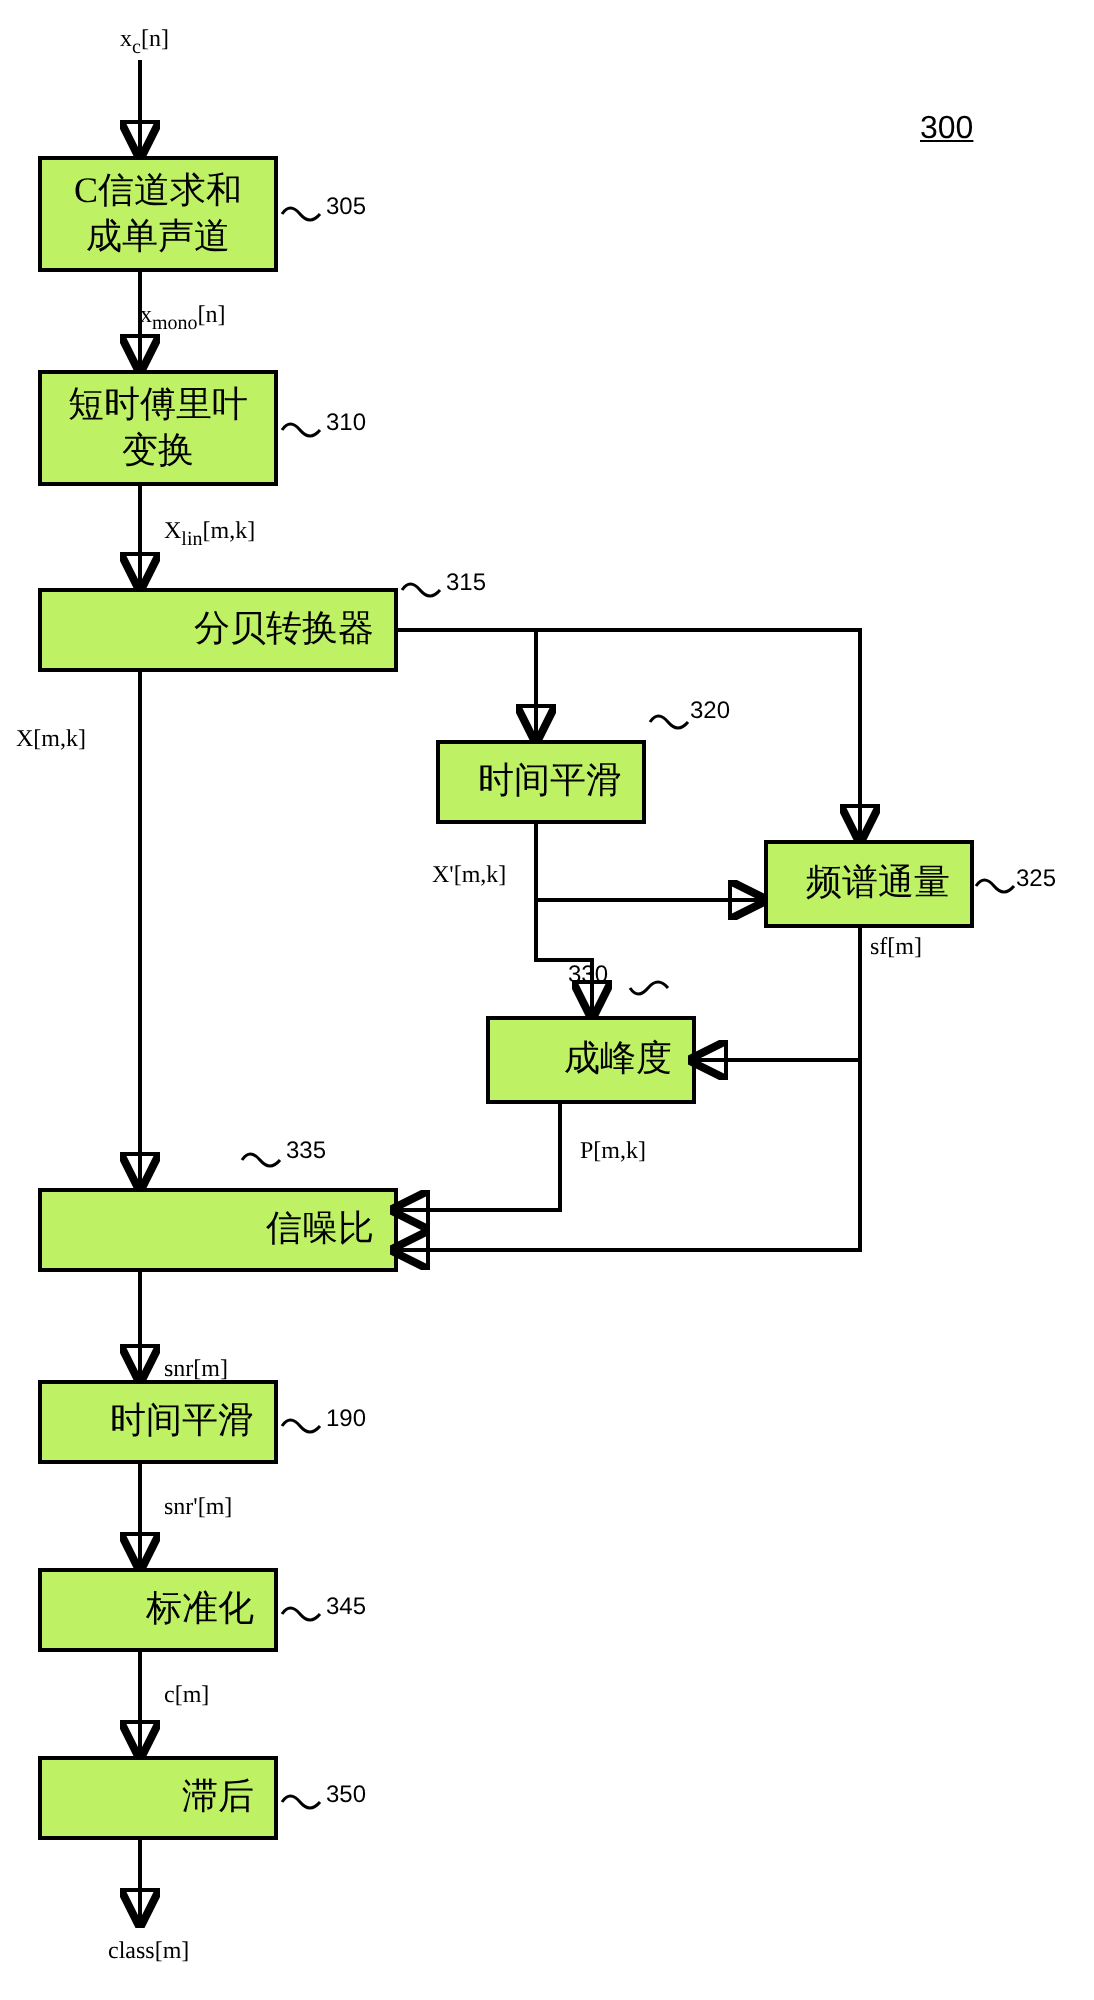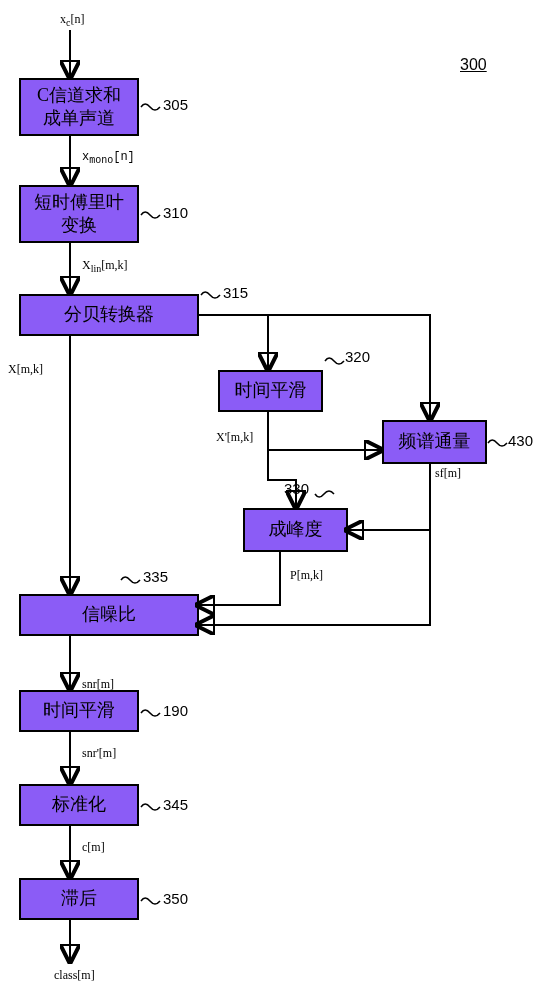--- a/index.html
+++ b/index.html
@@ -6,38 +6,38 @@
     body {
       width: 547px;
       height: 1000px;
       position: relative;
       background: #fff;
       font-family: "SimSun", "宋体", serif;
     }
     .box {
       position: absolute;
       border: 2px solid #000;
-      background: #8b5cf6;
+      background: #bef264;
       display: flex;
       align-items: center;
-      justify-content: center;
+      justify-content: flex-end;
       text-align: center;
       font-size: 18px;
       line-height: 1.3;
       padding: 12px 10px;
     }
     .label {
       position: absolute;
       font-size: 12px;
       font-family: "Times New Roman", serif;
       white-space: nowrap;
     }
     .ref-label {
       position: absolute;
-      font-size: 15px;
+      font-size: 12px;
       font-family: Arial, sans-serif;
     }
     .squiggle {
       position: absolute;
       stroke: #000;
       stroke-width: 1.5;
       fill: none;
     }
     svg.arrows {
       position: absolute;
@@ -64,21 +64,21 @@
 </div>
 
 <div class="box" style="left:19px; top:78px; width:120px; height:58px;">
   <span>C信道求和成单声道</span>
 </div>
 <div class="ref-label" style="left:163px; top:96px;">305</div>
 <svg class="squiggle" style="left:140px; top:100px;" width="22" height="14">
     <path d="M1 7 Q5 1 10 7 T20 7"></path>
   </svg>
 
-<div class="label" style="left:82px; top:150px;font-family:Liberation Mono, monospace;">
+<div class="label" style="left:70px; top:150px;">
   <span>x</span><sub>mono</sub><span>[n]</span>
 </div>
 
 <div class="box" style="left:19px; top:185px; width:120px; height:58px;">
   <span>短时傅里叶变换</span>
 </div>
 <div class="ref-label" style="left:163px; top:204px;">310</div>
 <svg class="squiggle" style="left:140px; top:208px;" width="22" height="14">
     <path d="M1 7 Q5 1 10 7 T20 7"></path>
   </svg>
@@ -103,21 +103,21 @@
 <div class="ref-label" style="left:345px; top:348px;">320</div>
 <svg class="squiggle" style="left:324px; top:354px;" width="22" height="14">
     <path d="M1 7 Q5 1 10 7 T20 7"></path>
   </svg>
 
 <div class="label" style="left:216px; top:430px;">X'[m,k]</div>
 
 <div class="box" style="left:382px; top:420px; width:105px; height:44px;">
   <span>频谱通量</span>
 </div>
-<div class="ref-label" style="left:508px; top:432px;">430</div>
+<div class="ref-label" style="left:508px; top:432px;">325</div>
 <svg class="squiggle" style="left:487px; top:436px;" width="22" height="14">
     <path d="M1 7 Q5 1 10 7 T20 7"></path>
   </svg>
 
 <div class="label" style="left:435px; top:466px;">sf[m]</div>
 
 <div class="box" style="left:243px; top:508px; width:105px; height:44px;">
   <span>成峰度</span>
 </div>
 <div class="ref-label" style="left:284px; top:480px;">330</div>

